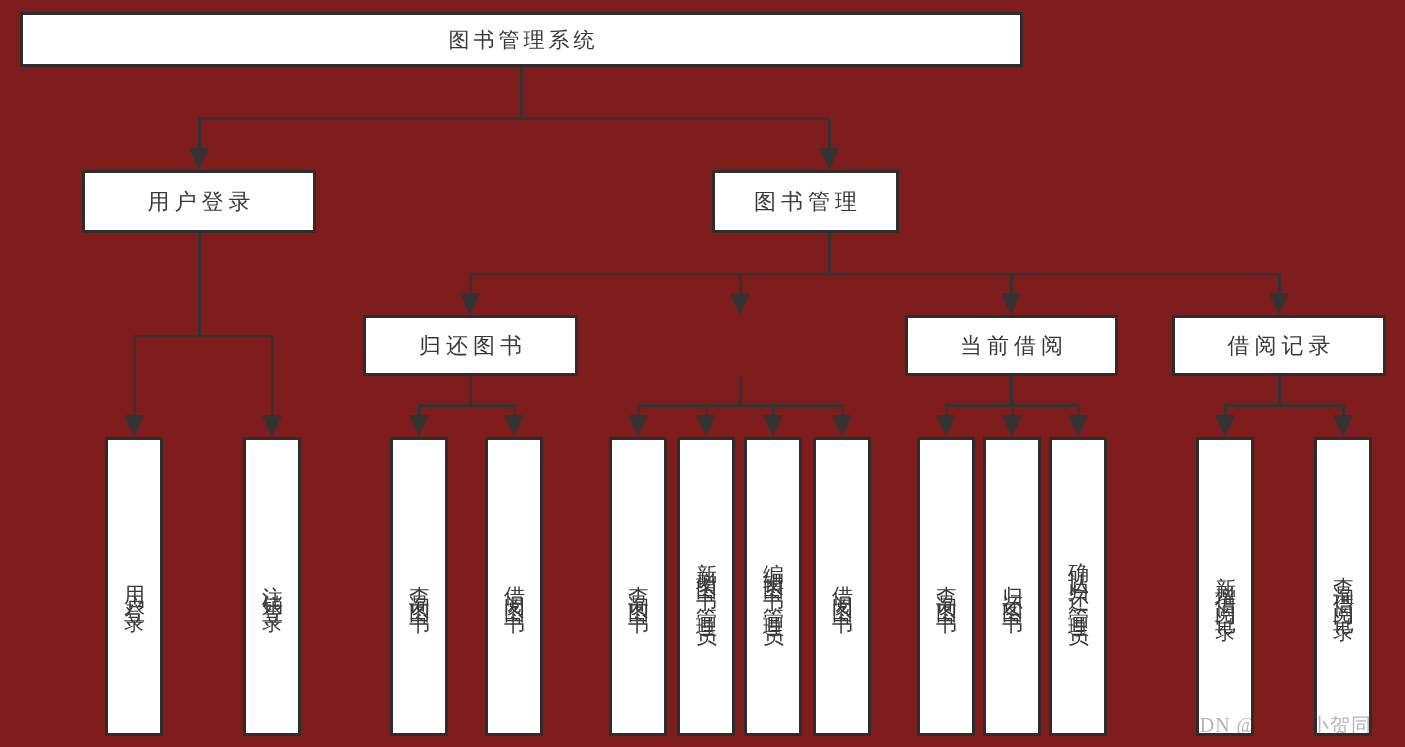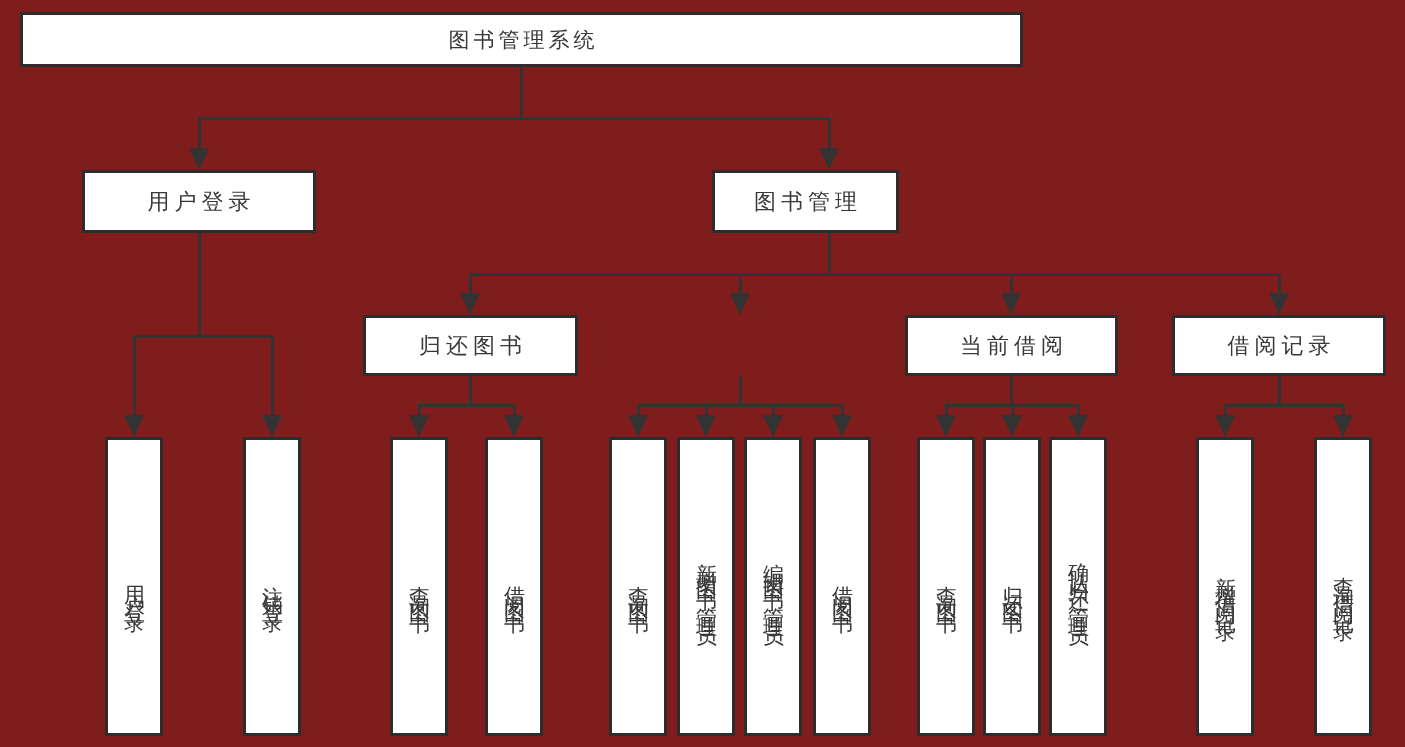--- a/index.html
+++ b/index.html
@@ -147,13 +147,14 @@
       <div class="vl" style="left: 1077px; top: 405px; width: 3px; height: 14px;"></div>
       <div class="ah" style="left: 1068px; top: 415px;"></div>
       <div class="vl" style="left: 1278px; top: 376px; width: 3px; height: 30px;"></div>
       <div class="hl" style="left: 1224px; top: 404px; width: 120px; height: 3px;"></div>
       <div class="vl" style="left: 1224px; top: 405px; width: 3px; height: 14px;"></div>
       <div class="ah" style="left: 1215px; top: 415px;"></div>
       <div class="vl" style="left: 1342px; top: 405px; width: 3px; height: 14px;"></div>
       <div class="ah" style="left: 1333px; top: 415px;"></div>
     </div>
 
+  <div id="watermark">CSDN @软件_小贺同学</div>
 </div>
 
 </body></html>

